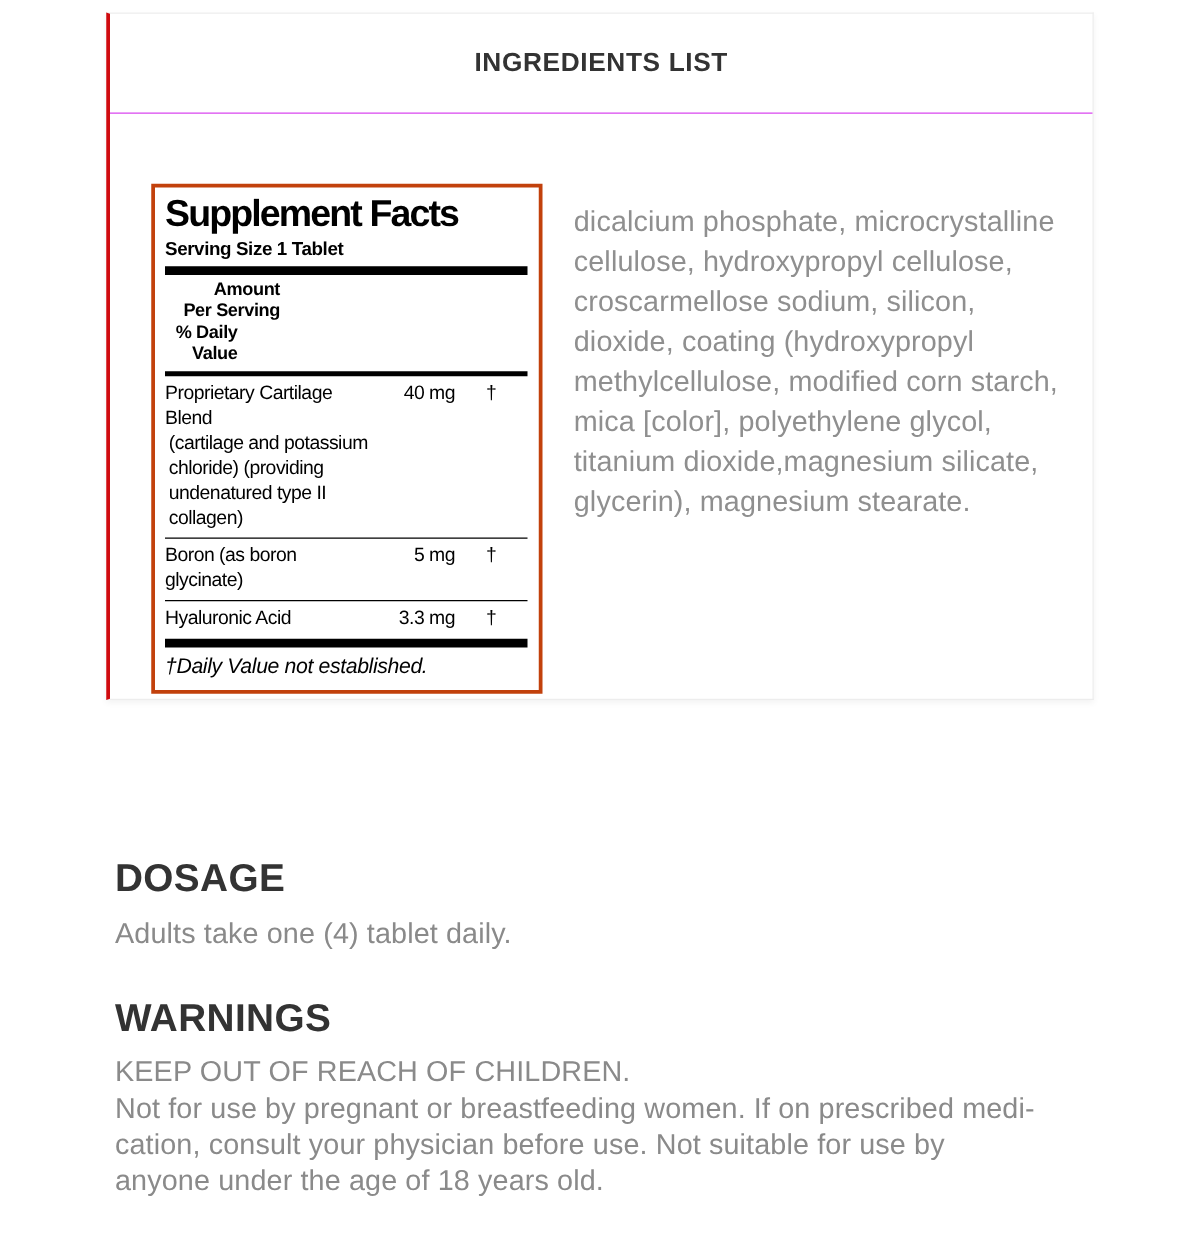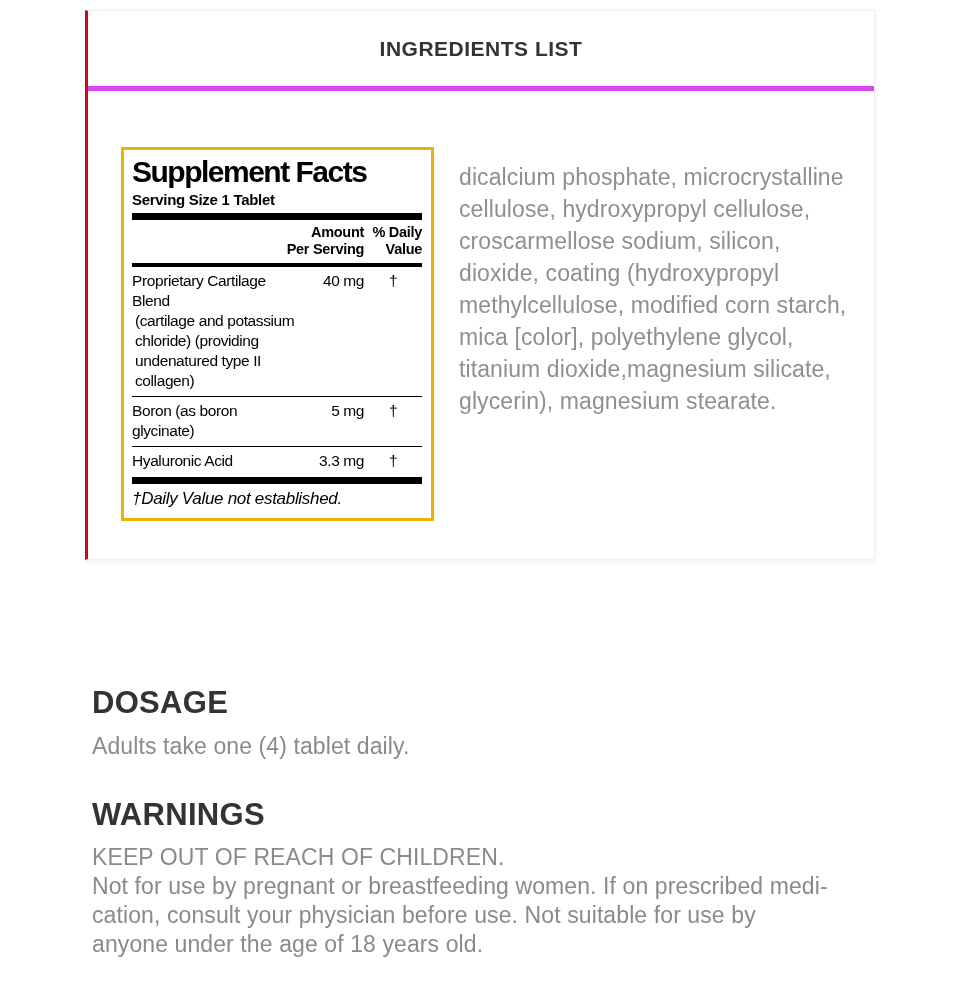--- a/index.html
+++ b/index.html
@@ -16,55 +16,56 @@
     position: absolute; left: 85px; top: 10px;
     width: 790px; height: 550px;
     background: #ffffff;
     border: 1px solid #ededed;
     border-left: 3px solid #cf0a0e;
     box-shadow: 0 2px 5px rgba(0,0,0,0.05);
   }
   .card-header {
     height: 80px;
     display: flex; align-items: center; justify-content: center;
-    border-bottom: 5px solid #d946ef;
+    border-bottom: 1px solid #d946ef;
   }
   .card-title {
     font-size: 21px; font-weight: bold; color: #333333;
     letter-spacing: 0.5px;
   }
   .card-body {
     display: flex; align-items: flex-start;
     padding: 56px 20px 0 33px;
   }
 
   
   .sf-box {
     flex-shrink: 0;
     width: 313px;
-    border: 3px solid #eab308;
+    border: 3px solid #c2410c;
     background: #fff;
     color: #000;
     padding: 6px 9px 7px 8px;
   }
   .sf-title {
     font-size: 30px; font-weight: bold; letter-spacing: -1.5px;
     line-height: 1.05; color: #000;
   }
   .sf-serving {
     font-size: 15px; font-weight: bold; letter-spacing: -0.3px;
     margin-top: 3px;
   }
   .bar-thick { height: 7px; background: #000; margin-top: 5px; }
   .bar-med   { height: 4px; background: #000; }
   .rule      { height: 1px; background: #000; }
   .sf-header {
     display: flex; padding: 4px 0 5px;
     font-size: 14.5px; font-weight: bold; letter-spacing: -0.3px;
     line-height: 17px;
+    flex-direction: column;
   }
   .sf-spacer { flex: 1; }
   .sf-col-amt { width: 92px; text-align: right; }
   .sf-col-dv  { width: 58px; text-align: right; }
   .sf-row { display: flex; padding: 4px 0 5px; font-size: 15.5px; letter-spacing: -0.4px; line-height: 20px; }
   .sf-name-wrap { flex: 1; }
   .sf-sub { padding-left: 3px; }
   .sf-amt { width: 66px; text-align: right; }
   .sf-dv  { width: 58px; text-align: center; }
   .sf-foot { font-size: 17px; letter-spacing: -0.3px; padding: 5px 0 2px; font-style: italic; }

